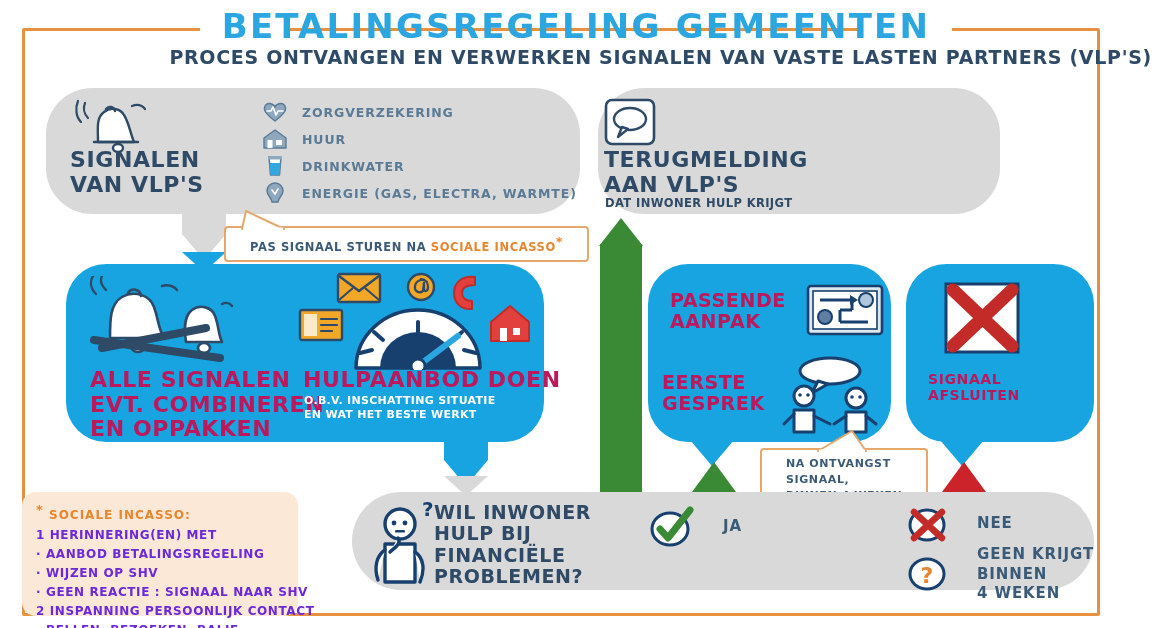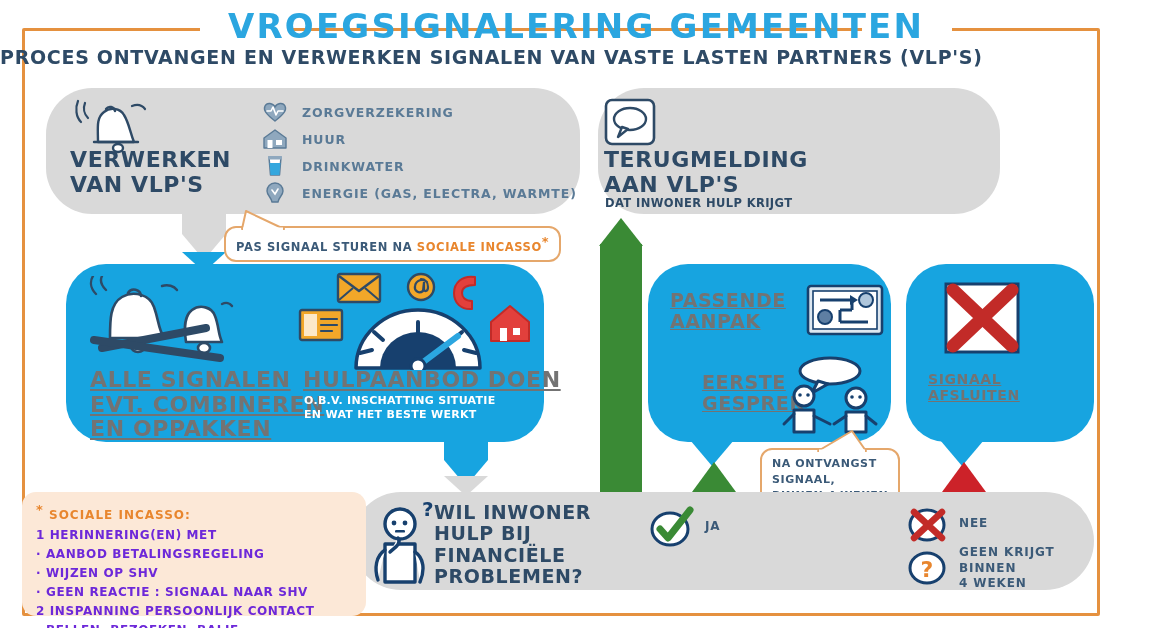--- a/index.html
+++ b/index.html
@@ -25,21 +25,21 @@
   .frame-gap-right { right:200px; width:90px; }
 
   
   .title {
     position:absolute; left:0; right:0; top:6px; text-align:center;
     color:#2BA6E0; font-size:34px; font-weight:bold;
     letter-spacing:2.2px; font-family:"DejaVu Sans", sans-serif;
     white-space:nowrap;
   }
   .subtitle {
-    position:absolute; left:0; right:0; top:46px; text-align:left;
+    position:absolute; left:0; right:0; top:46px; text-align:right;
     color:#2E4A66; font-size:19px; font-weight:bold;
     letter-spacing:0.7px; font-family:"DejaVu Sans", sans-serif;
     white-space:nowrap;
   }
 
   
   .gbox {
     position:absolute; background:#D9D9D9; border-radius:46px;
   }
   .gbox.topleft  { left:46px;  top:88px;  width:534px; height:126px; border-top-left-radius:46px; }
@@ -55,36 +55,36 @@
   .bottombar {
     position:absolute; left:352px; top:492px; width:742px; height:98px;
     background:#D9D9D9; border-radius:49px;
   }
 
   
   .hd {
     color:#2E4A66; font-family:"DejaVu Sans", sans-serif; font-weight:bold;
     line-height:1.12; letter-spacing:0.6px;
   }
-  .hd-white { color:#737373;text-decoration:underline; }
+  .hd-white { color:#be185d; }
 
   .lbl-signalen { position:absolute; left:70px; top:148px; font-size:22px; }
   .lbl-terug    { position:absolute; left:604px; top:148px; font-size:22px; }
   .sub-terug    { position:absolute; left:605px; top:196px; font-size:11.5px;
                   color:#2E4A66; font-family:"DejaVu Sans", sans-serif;
                   font-weight:bold; letter-spacing:0.4px; }
 
   .lbl-alle     { position:absolute; left:90px;  top:368px; font-size:22px; }
   .lbl-hulp     { position:absolute; left:303px; top:368px; font-size:22px; }
   .sub-hulp     { position:absolute; left:304px; top:394px; font-size:11px;
                   color:#ffffff; font-family:"DejaVu Sans", sans-serif;
                   font-weight:bold; letter-spacing:0.3px; line-height:1.25; }
 
   .lbl-passende { position:absolute; left:670px; top:290px; font-size:19px; }
-  .lbl-eerste   { position:absolute; left:662px; top:372px; font-size:19px;margin-left:40px; }
+  .lbl-eerste   { position:absolute; left:662px; top:372px; font-size:19px; }
   .lbl-afsluit  { position:absolute; left:928px; top:372px; font-size:14px; }
 
   .lbl-wil      { position:absolute; left:434px; top:502px; font-size:19px; }
 
   
   .srclist { position:absolute; left:262px; top:99px; }
   .srcrow  { display:flex; align-items:center; height:26px; margin-bottom:1px; }
   .srcrow .txt {
     margin-left:14px; color:#5A7A96; font-size:12.5px; font-weight:bold;
     letter-spacing:0.9px; font-family:"DejaVu Sans", sans-serif;
@@ -98,83 +98,83 @@
   }
   .arrow-up {
     position:absolute; width:0; height:0;
     border-left:22px solid transparent; border-right:22px solid transparent;
   }
   .stem { position:absolute; }
 
   
   .callout {
     position:absolute; background:#FFFFFF; border:2px solid #E5A76B;
-    border-radius:12px; padding:6px 10px;
+    border-radius:4px; padding:6px 24px;
     font-family:"DejaVu Sans", sans-serif; font-weight:bold;
     color:#3B5A78; letter-spacing:0.6px;
   }
   .co1 { left:224px; top:226px; font-size:11.5px; white-space:nowrap; }
   .co2 { left:760px; top:448px; font-size:11px; line-height:1.45; }
   .orange-em { color:#E8862E; }
   .ast { color:#E8862E; font-size:13px; vertical-align:super; }
 
   
   .legend {
-    position:absolute; left:22px; top:492px; width:344px; height:124px;
+    position:absolute; left:22px; top:492px; width:276px; height:124px;
     background:#FCE8D7; border-radius:14px; padding:10px 12px 8px 14px;
   }
   .legend .ltitle {
     color:#E8862E; font-size:12px; font-weight:bold; letter-spacing:1px;
     font-family:"DejaVu Sans", sans-serif; margin-bottom:4px;
   }
   .legend .litem {
     color:#6d28d9; font-size:12px; font-weight:bold; letter-spacing:0.6px;
     font-family:"DejaVu Sans", sans-serif; line-height:1.58; white-space:nowrap;
   }
 
   
   .outcome { position:absolute; display:flex; align-items:center; }
   .outcome .otxt {
-    margin-left:11px; color:#3B5A78; font-size:12px; font-weight:bold;
+    margin-left:29px; color:#3B5A78; font-size:15px; font-weight:bold;
     letter-spacing:0.9px; font-family:"DejaVu Sans", sans-serif; line-height:1.3;
   }
   .oc-ja  { left:648px; top:506px; }
   .oc-nee { left:906px; top:505px; }
   .oc-geen{ left:906px; top:545px; }
 </style>
 </head>
 <body>
 
 <div class="canvas">
 
   <div class="frame"></div>
   <div class="frame-gap-left" style="top:26px;left:200px;"></div>
   <div class="frame-gap-right" style="top:26px;right:200px;"></div>
 
-  <div class="title">VROEGSIGNALERING GEMEENTEN</div>
+  <div class="title">BETALINGSREGELING GEMEENTEN</div>
   <div class="subtitle">PROCES ONTVANGEN EN VERWERKEN SIGNALEN VAN VASTE LASTEN PARTNERS (VLP'S)</div>
 
   <div class="gbox topleft"></div>
 
   <svg style="position:absolute;left:70px;top:96px;" width="78" height="58" viewBox="0 0 78 58">
     <g fill="#ffffff" stroke="#2E4A66" stroke-width="2.4" stroke-linecap="round" stroke-linejoin="round">
       <path d="M28 46 C28 32 26 22 34 16 C40 11 50 12 54 19 C59 27 60 36 64 46 Z"></path>
       <path d="M24 46 L68 46"></path>
       <ellipse cx="48" cy="52" rx="5" ry="4"></ellipse>
       <path d="M36 13 a5 5 0 0 1 9 2" fill="none"></path>
     </g>
     <g fill="none" stroke="#2E4A66" stroke-width="2.2" stroke-linecap="round">
       <path d="M18 22 C14 18 13 12 15 7"></path>
       <path d="M11 26 C6 21 5 12 8 5"></path>
       <path d="M62 10 C67 8 72 9 75 13"></path>
     </g>
   </svg>
 
   <div class="lbl-signalen hd">
-    <div>VERWERKEN</div>
+    <div>SIGNALEN</div>
     <div>VAN VLP'S</div>
   </div>
 
   <div class="srclist">
 
     <div class="srcrow">
       <span class="srcicon">
         <svg width="26" height="22" viewBox="0 0 26 22">
           <path d="M13 20 C4 13 1 9 3 5 C5 1 11 2 13 6 C15 2 21 1 23 5 C25 9 22 13 13 20 Z" fill="#8FA8BE" stroke="#5A7A96" stroke-width="1.4"></path>
           <path d="M5 10 H9 L11 6 L14 14 L16 10 H21" fill="none" stroke="#fff" stroke-width="1.6" stroke-linecap="round" stroke-linejoin="round"></path>

